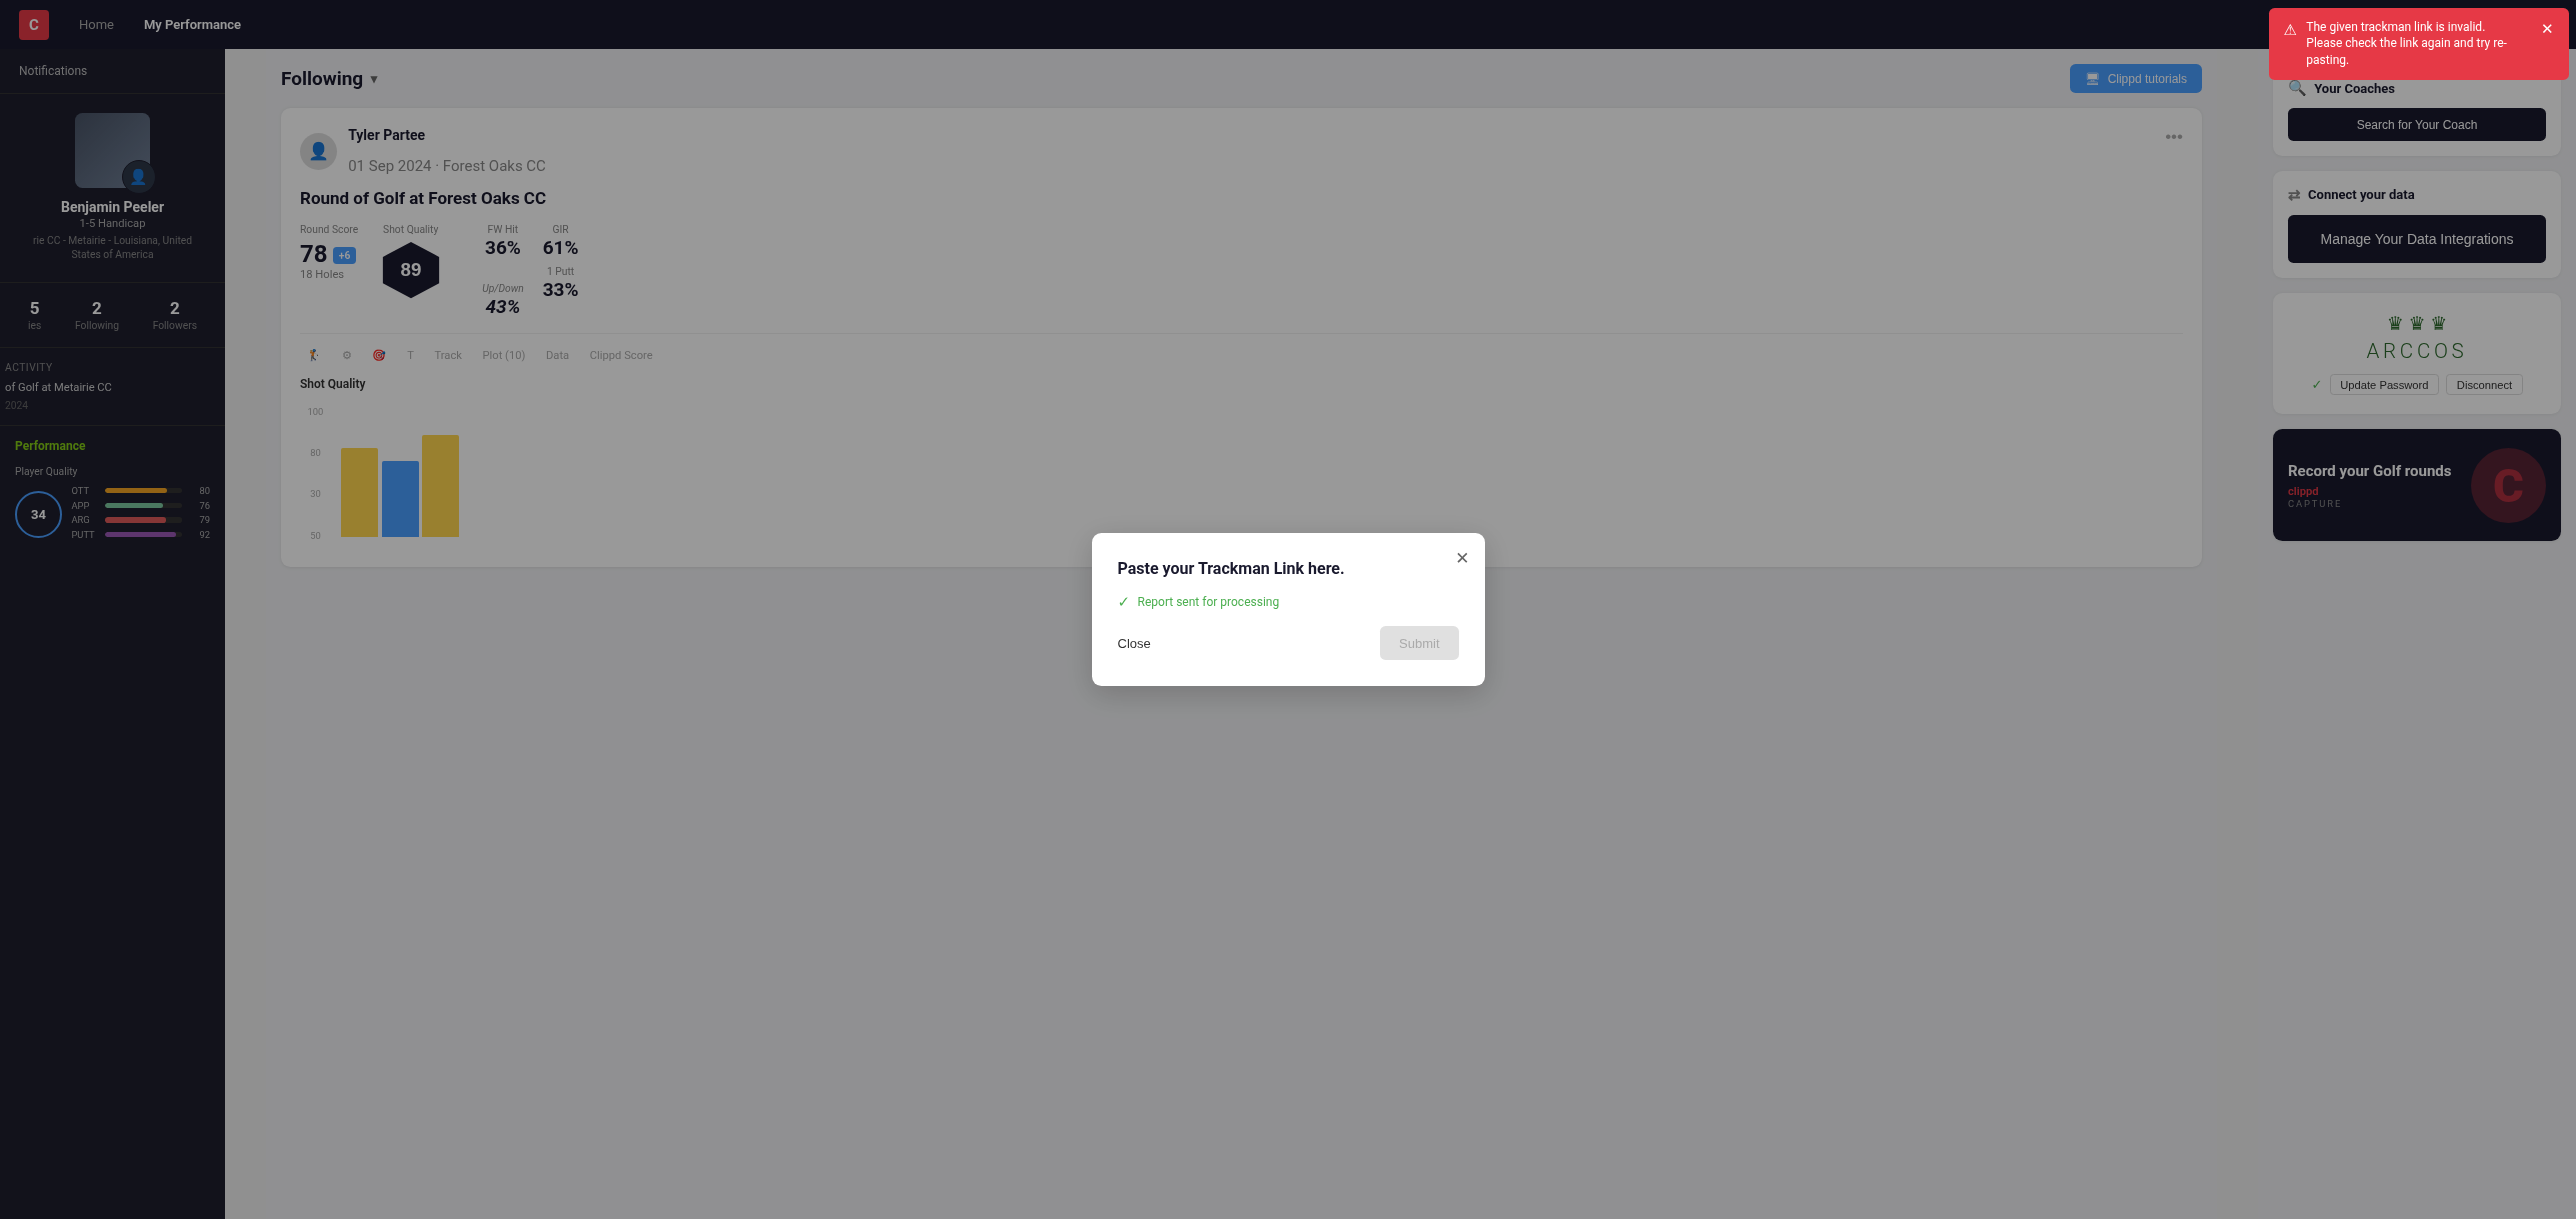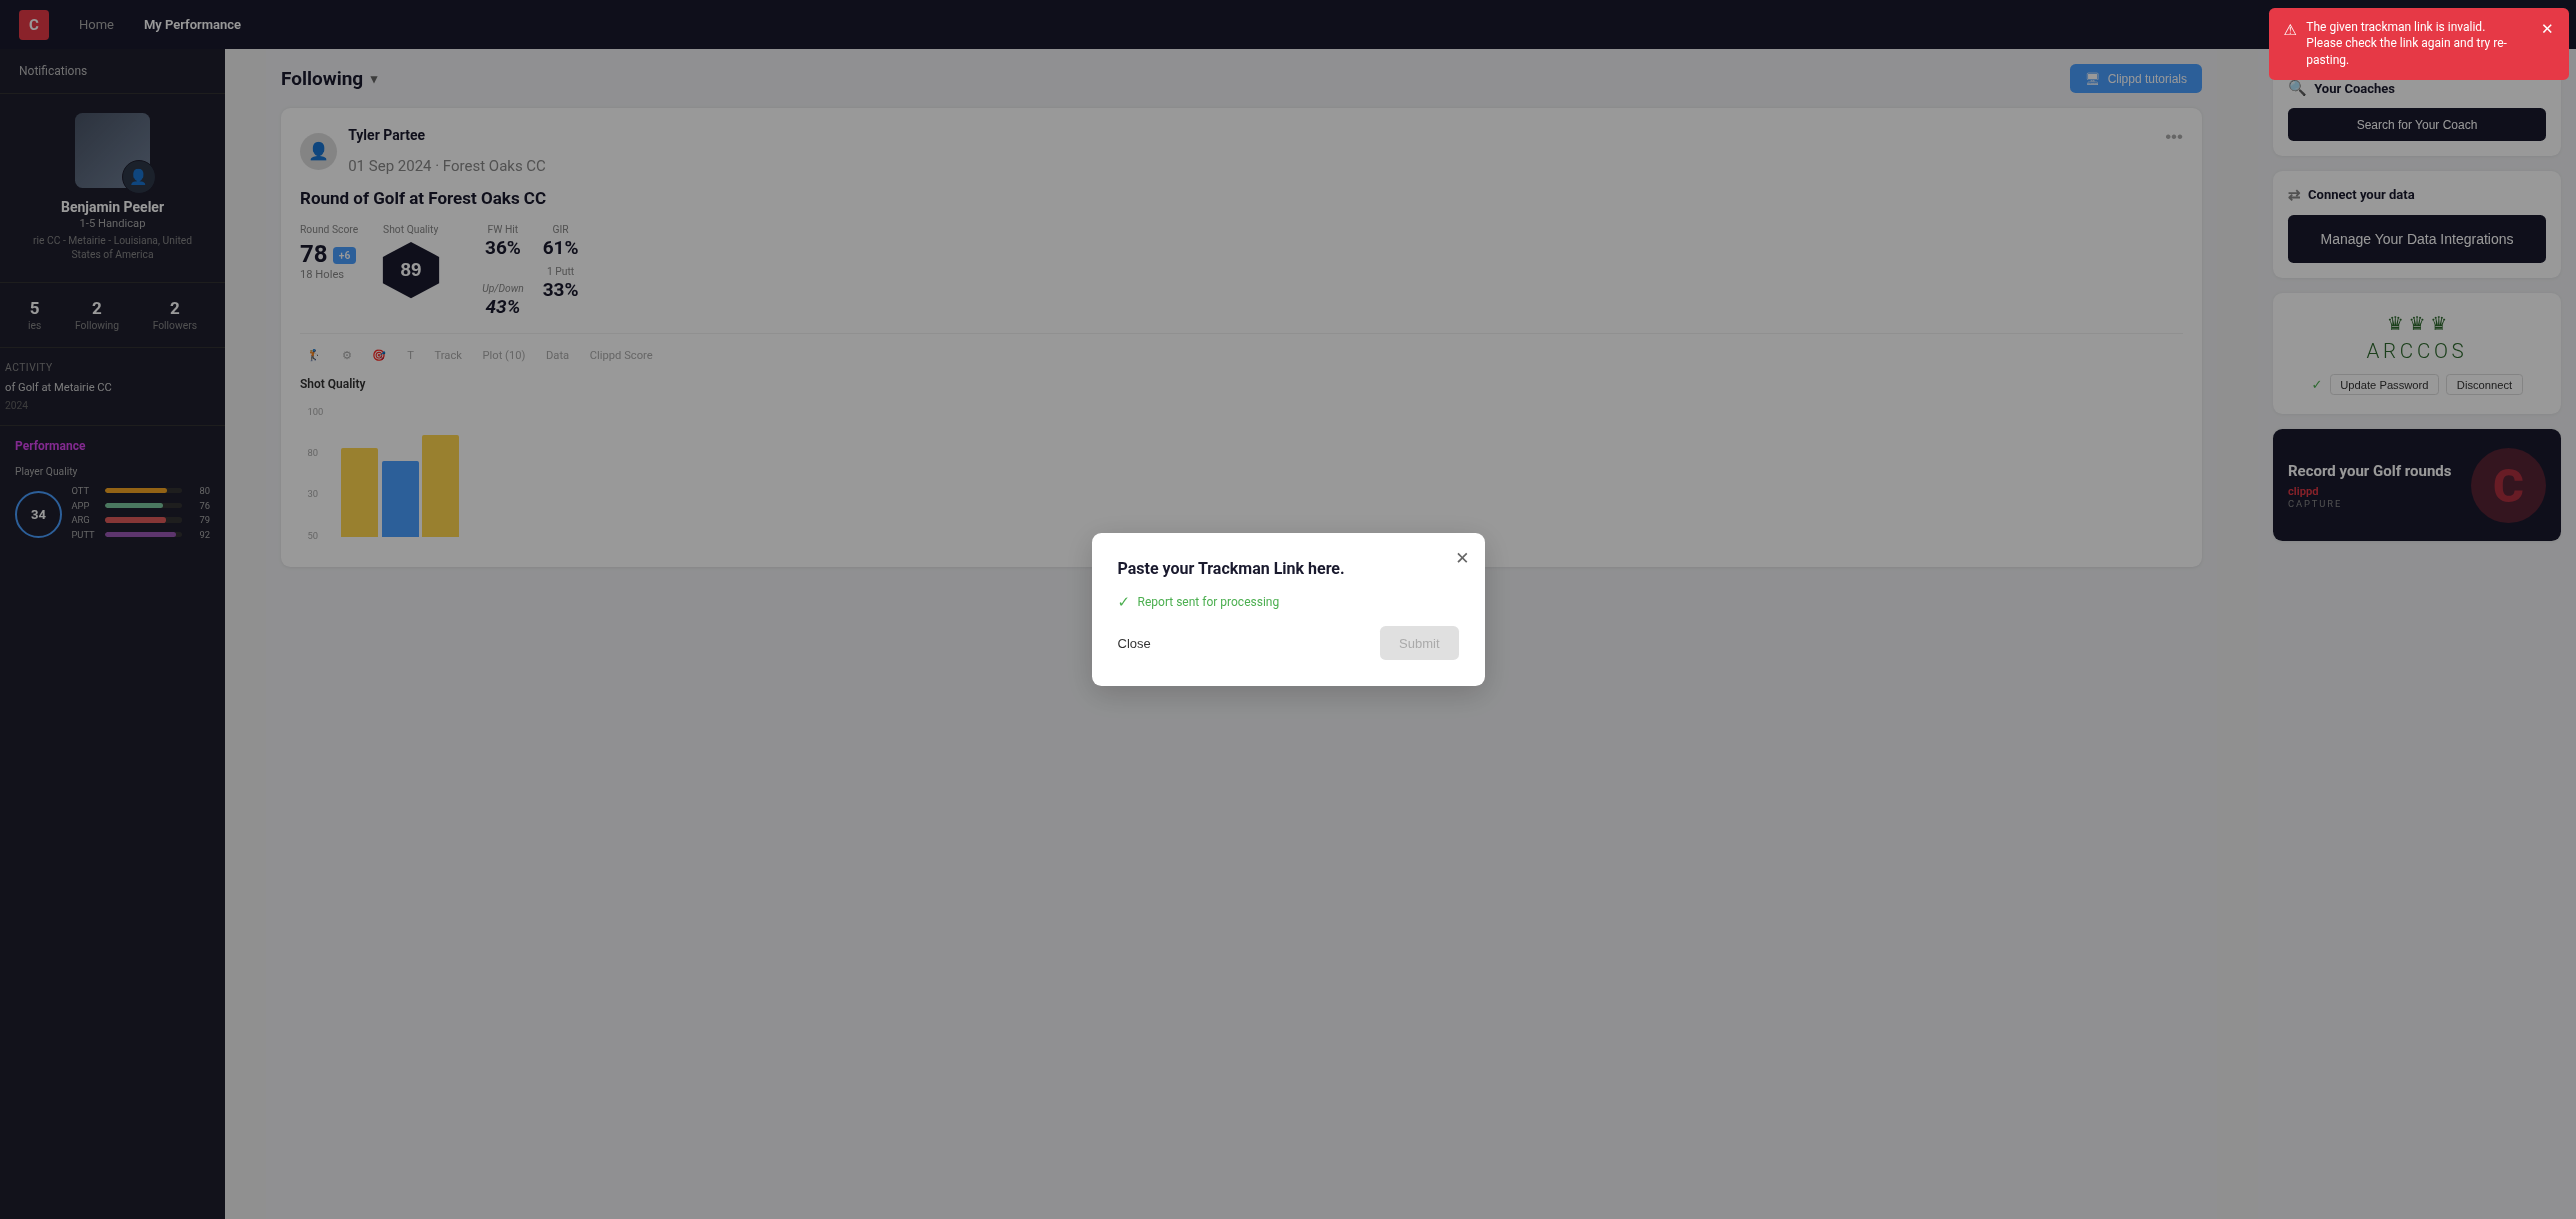--- a/index.html
+++ b/index.html
@@ -228,21 +228,21 @@
       font-size: 10.3px;
       color: #666;
       margin-top: 3.7px;
     }
     .sidebar-performance {
       padding: 13px 15px;
     }
     .sidebar-performance-title {
       font-size: 12px;
       font-weight: 700;
-      color: #d946ef;
+      color: #84cc16;
       margin-bottom: 11.2px;
     }
     .sidebar-player-quality {
       display: flex;
       align-items: center;
       gap: 9.4px;
       margin-bottom: 11.2px;
     }
     .pq-circle {
       width: 47px;
@@ -678,20 +678,21 @@
       overflow: hidden;
     }
     .chart-y-labels {
       position: absolute;
       left: 7.5px;
       top: 7.5px;
       bottom: 7.5px;
       display: flex;
       flex-direction: column;
       justify-content: space-between;
+      align-items: center;
     }
     .chart-y-label {
       font-size: 9.4px;
       color: #aaa;
     }
     .chart-bar-container {
       margin-left: 26px;
       height: 100%;
       display: flex;
       align-items: flex-end;

